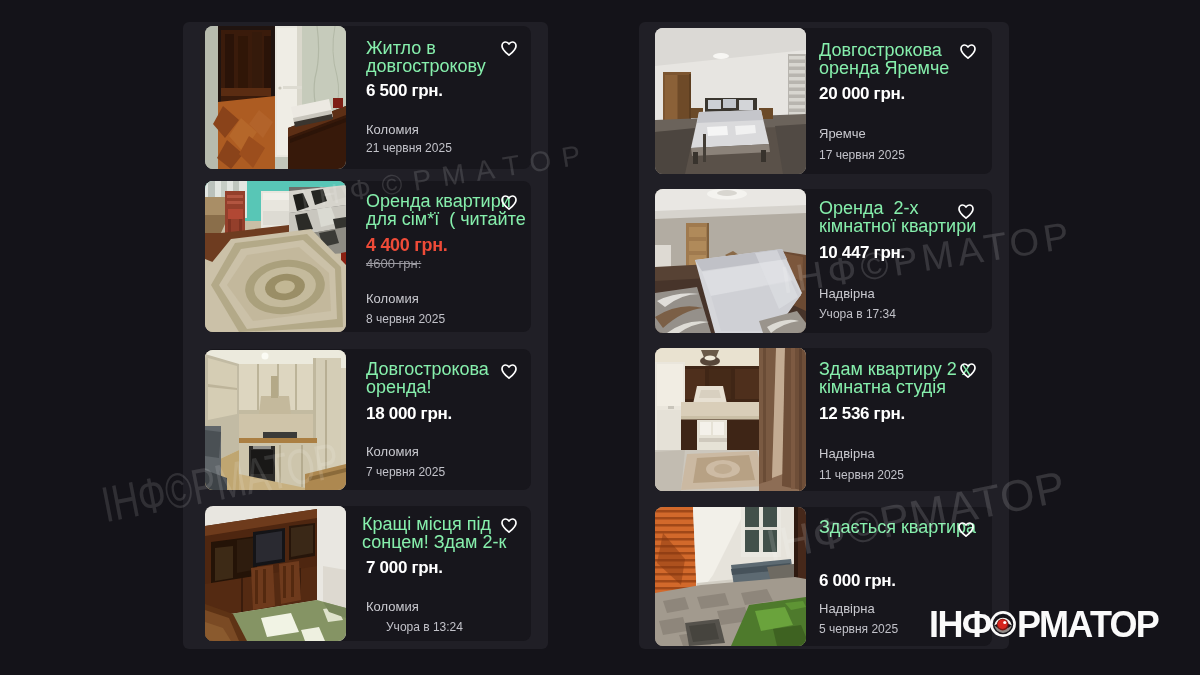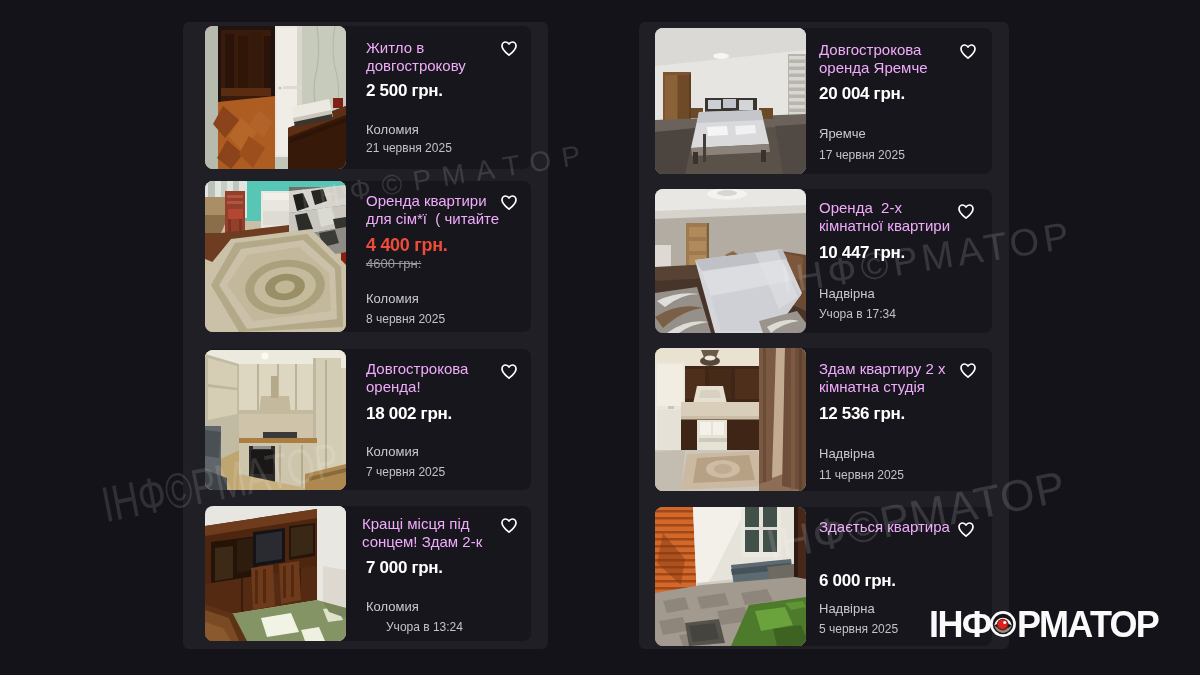--- a/index.html
+++ b/index.html
@@ -2,21 +2,21 @@
 <html><head>
 <meta charset="utf-8">
 <style>
   html,body{margin:0;padding:0;}
   body{width:1200px;height:675px;background:#141319;overflow:hidden;position:relative;
        font-family:"Liberation Sans", sans-serif;}
   .abs{position:absolute;}
   .panel{position:absolute;background:#201f26;border-radius:6px;}
   .card{position:absolute;background:#17161c;border-radius:8px;}
   .photo{position:absolute;border-radius:8px;overflow:hidden;filter:blur(0.4px);}
-  .title{position:absolute;color:#f0abfc;font-size:15px;line-height:18px;letter-spacing:0px;}
+  .title{position:absolute;color:#86efac;font-size:18px;line-height:18px;letter-spacing:0px;}
   .price{position:absolute;color:#ffffff;font-size:17px;font-weight:bold;line-height:17px;letter-spacing:-0.3px;}
   .redprice{color:#ef4b38;}
   .strike{position:absolute;color:#9b9aa1;font-size:13px;line-height:13px;text-decoration:line-through;}
   .loc{position:absolute;color:#c9c9cf;font-size:13px;line-height:13px;}
   .date{position:absolute;color:#c2c2c9;font-size:12px;line-height:12px;}
   .heart{position:absolute;}
   .wm{position:absolute;color:rgba(255,255,255,0.14);white-space:nowrap;transform-origin:0 0;}
 </style>
 </head>
 <body>
@@ -63,21 +63,21 @@
 <polygon points="85,113 141,92 141,96 85,117" fill="#241006" opacity="0.6"></polygon>
 
 <polygon points="86,81 124,73 128,91 90,99" fill="#ece9e2"></polygon>
 <polygon points="88,92 126,84 127,89 89,97" fill="#c9c6bd"></polygon>
 <polygon points="89,96 127,88 128,93 90,101" fill="#3a352f"></polygon>
 <rect x="128" y="72" width="10" height="10" fill="#7e2015"></rect>
 </svg></div>
 
 <div class="title" style="left:366px;top:39px;">Житло в<br>довгострокову</div>
 
-<div class="price" style="left:366px;top:82px;">2 500 грн.</div>
+<div class="price" style="left:366px;top:82px;">6 500 грн.</div>
 
 <div class="loc" style="left:366px;top:123px;">Коломия</div>
 
 <div class="date" style="left:366px;top:141.5px;">21 червня 2025</div>
 
 <div class="heart" style="left:500px;top:40px;"><svg width="18" height="17" viewBox="0 0 18 17">
       <path d="M9 15.2 C7 13.4 2 9.6 2 5.9 C2 3.6 3.7 2 5.7 2 C7.1 2 8.3 2.8 9 4.1 C9.7 2.8 10.9 2 12.3 2 C14.3 2 16 3.6 16 5.9 C16 9.6 11 13.4 9 15.2 Z" fill="none" stroke="#ffffff" stroke-width="1.7" stroke-linejoin="round"></path>
     </svg></div>
 
 <div class="card" style="left:205px;top:181px;width:326px;height:151px;"></div>
@@ -196,21 +196,21 @@
 <rect x="0" y="76" width="16" height="52" fill="#60666a"></rect>
 <polygon points="0,80 16,82 14,108 0,106" fill="#4a5054"></polygon>
 <polygon points="0,120 22,128 22,140 0,140" fill="#3e4347"></polygon>
 
 <polygon points="100,124 141,114 141,140 100,140" fill="#ad8850"></polygon>
 <polygon points="104,127 141,118 141,122 104,131" fill="#8a6a3a"></polygon>
 </svg></div>
 
 <div class="title" style="left:366px;top:360px;">Довгострокова<br>оренда!</div>
 
-<div class="price" style="left:366px;top:405px;">18 002 грн.</div>
+<div class="price" style="left:366px;top:405px;">18 000 грн.</div>
 
 <div class="loc" style="left:366px;top:444.5px;">Коломия</div>
 
 <div class="date" style="left:366px;top:465.5px;">7 червня 2025</div>
 
 <div class="heart" style="left:500px;top:363px;"><svg width="18" height="17" viewBox="0 0 18 17">
       <path d="M9 15.2 C7 13.4 2 9.6 2 5.9 C2 3.6 3.7 2 5.7 2 C7.1 2 8.3 2.8 9 4.1 C9.7 2.8 10.9 2 12.3 2 C14.3 2 16 3.6 16 5.9 C16 9.6 11 13.4 9 15.2 Z" fill="none" stroke="#ffffff" stroke-width="1.7" stroke-linejoin="round"></path>
     </svg></div>
 
 <div class="card" style="left:205px;top:506px;width:326px;height:135px;"></div>
@@ -318,21 +318,21 @@
 <polygon points="52,99 72,98 73,107 53,108" fill="#f5f5f5"></polygon>
 <polygon points="80,98 100,97 101,105 81,107" fill="#f1f1f1"></polygon>
 <polygon points="36,120 114,116 115,124 37,128" fill="#8b8279"></polygon>
 <rect x="38" y="124" width="5" height="12" fill="#38332d"></rect>
 <rect x="106" y="122" width="5" height="12" fill="#38332d"></rect>
 <rect x="48" y="106" width="3" height="28" fill="#433d36"></rect>
 </svg></div>
 
 <div class="title" style="left:819px;top:40.5px;">Довгострокова<br>оренда Яремче</div>
 
-<div class="price" style="left:819px;top:85px;">20 004 грн.</div>
+<div class="price" style="left:819px;top:85px;">20 000 грн.</div>
 
 <div class="loc" style="left:819px;top:127px;">Яремче</div>
 
 <div class="date" style="left:819px;top:149px;">17 червня 2025</div>
 
 <div class="heart" style="left:959px;top:43px;"><svg width="18" height="17" viewBox="0 0 18 17">
       <path d="M9 15.2 C7 13.4 2 9.6 2 5.9 C2 3.6 3.7 2 5.7 2 C7.1 2 8.3 2.8 9 4.1 C9.7 2.8 10.9 2 12.3 2 C14.3 2 16 3.6 16 5.9 C16 9.6 11 13.4 9 15.2 Z" fill="none" stroke="#ffffff" stroke-width="1.7" stroke-linejoin="round"></path>
     </svg></div>
 
 <div class="card" style="left:655px;top:189px;width:337px;height:144px;"></div>

